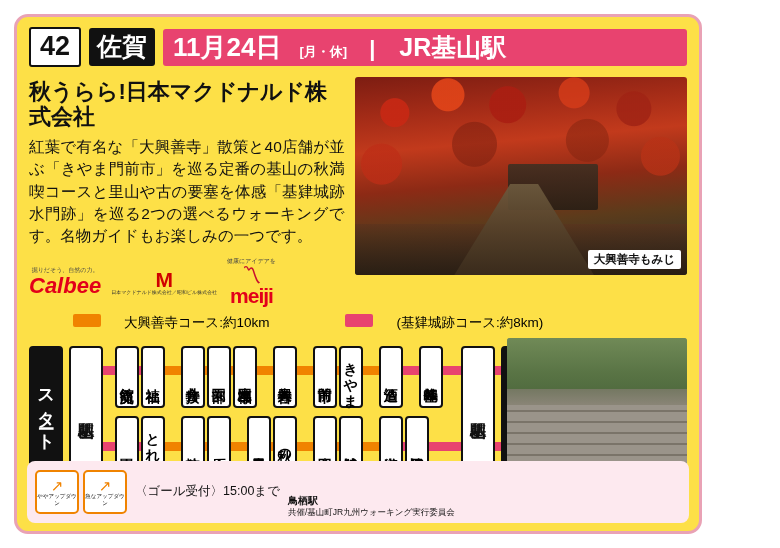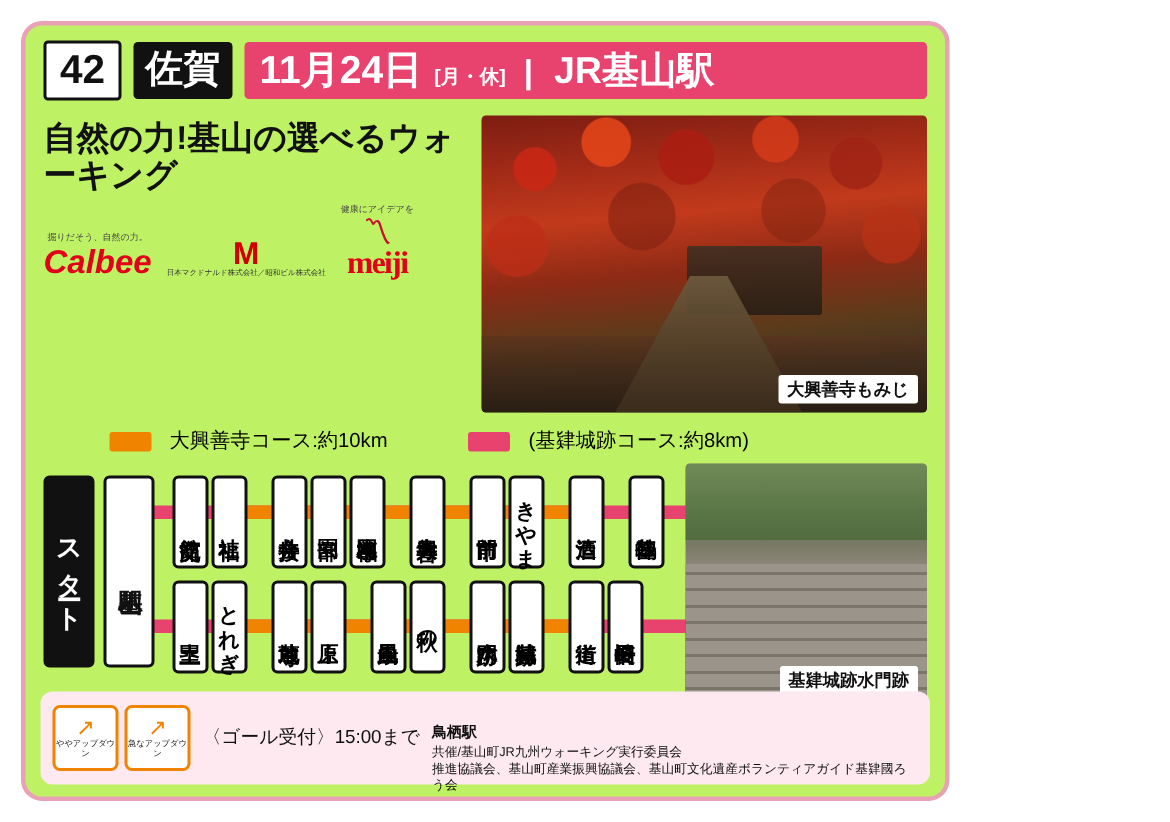--- a/index.html
+++ b/index.html
@@ -1,47 +1,47 @@
 <!DOCTYPE html>
 <html><head>
 <meta charset="utf-8">
 <style>
   html,body{margin:0;padding:0;background:#ffffff;}
   body{width:780px;height:548px;font-family:"Liberation Sans",sans-serif;overflow:hidden;}
 
   .page{position:relative;width:780px;height:548px;box-sizing:border-box;padding:14px;}
-  .card{position:relative;width:619px;height:520px;box-sizing:border-box;
-        border:3px solid #e9a2b5;border-radius:14px;background:#bef264;overflow:hidden;}
+  .card{position:relative;width:688px;height:520px;box-sizing:border-box;
+        border:3px solid #e9a2b5;border-radius:14px;background:#fde047;overflow:hidden;}
 
   
   .header{display:flex;align-items:center;gap:8px;padding:10px 12px 6px 12px;}
   .num{background:#fff;border:2px solid #111;color:#111;font-weight:bold;font-size:27px;
        line-height:1;padding:4px 9px 5px 9px;border-radius:3px;}
   .pref{background:#111;color:#fff;font-weight:bold;font-size:25px;line-height:1;
         padding:6px 8px 7px 8px;border-radius:3px;}
   .date-wrap{background:#e8436f;color:#fff;flex:1;display:flex;align-items:baseline;
-             gap:8px;padding:5px 10px 6px 10px;border-radius:3px;}
+             gap:18px;padding:5px 10px 6px 10px;border-radius:3px;}
   .date{font-size:26px;font-weight:bold;line-height:1;}
   .dow{font-size:13px;font-weight:bold;line-height:1;}
   .sep{font-size:22px;font-weight:bold;line-height:1;padding:0 6px 0 4px;}
   .station{font-size:25px;font-weight:bold;line-height:1;}
 
   
   .top{display:flex;padding:4px 12px 0 12px;gap:10px;}
   .left-col{width:340px;}
   .title{font-size:22px;font-weight:bold;color:#111;line-height:1.15;margin:2px 0 6px 0;}
   .desc{font-size:15.5px;line-height:1.45;color:#111;text-align:justify;}
 
-  .sponsors{display:flex;align-items:flex-end;gap:10px;margin-top:12px;height:44px;}
+  .sponsors{display:flex;align-items:center;gap:10px;margin-top:12px;height:44px;}
   .sp{display:flex;flex-direction:column;align-items:center;justify-content:flex-end;}
   .sp-sm{font-size:6px;color:#444;line-height:1.1;margin-bottom:1px;white-space:nowrap;}
   .calbee{color:#e2001a;font-weight:bold;font-style:italic;font-size:22px;line-height:1;}
   .mcd{color:#d00000;font-weight:bold;font-size:21px;line-height:1;}
   .mcd-sub{font-size:5px;color:#333;line-height:1.1;text-align:center;}
-  .meiji{color:#e2001a;font-weight:bold;font-size:21px;line-height:1;letter-spacing:-1px;font-family:Liberation Serif, serif;}
+  .meiji{color:#e2001a;font-weight:bold;font-size:21px;line-height:1;letter-spacing:-1px;}
   .swoosh{color:#c8102e;font-size:20px;line-height:1;}
 
   .photo{position:relative;width:358px;height:198px;border-radius:3px;overflow:hidden;
          background:linear-gradient(175deg,#7d1d12 0%,#a32b17 18%,#c23a1c 34%,#8d2a15 52%,#5c3b1b 70%,#3d3524 86%,#2b2a1c 100%);}
   .photo-2{width:200px;height:160px;}
   .leaf-layer{position:absolute;inset:0;
       background:
         radial-gradient(circle at 12% 18%, rgba(200,40,20,.9) 0 14px, transparent 15px),
         radial-gradient(circle at 28% 9%, rgba(230,70,25,.85) 0 16px, transparent 17px),
         radial-gradient(circle at 46% 14%, rgba(170,30,18,.9) 0 18px, transparent 19px),
@@ -55,21 +55,21 @@
         background:linear-gradient(180deg,#6d5a3e 0%,#55412a 50%,#3b2c1c 100%);
         clip-path:polygon(40% 0,60% 0,100% 100%,0 100%);opacity:.92;}
   .shrine{position:absolute;left:46%;top:44%;width:90px;height:46px;
           background:linear-gradient(180deg,#3a2f22,#241c14);opacity:.85;border-radius:2px;}
   .ground{position:absolute;left:0;bottom:0;width:100%;height:26%;
           background:linear-gradient(180deg,rgba(90,50,30,.55),rgba(40,28,18,.9));}
   .caption{position:absolute;right:6px;bottom:6px;background:#fff;color:#111;
            font-size:11.5px;font-weight:bold;padding:2px 6px;border-radius:2px;margin-left:25px;}
 
   
-  .legend{display:flex;align-items:center;gap:12px;padding:10px 0 6px 56px;font-size:13.5px;}
+  .legend{display:flex;align-items:flex-start;gap:23px;padding:10px 0 6px 56px;font-size:13.5px;}
   .sw{width:28px;height:13px;border-radius:2px;display:inline-block;}
   .legend .gap{width:30px;}
 
   
   .course{display:flex;padding:0 12px;gap:10px;}
   .course-left{position:relative;width:520px;height:150px;}
   .rail{position:absolute;left:46px;width:474px;height:9px;background:#e8436f;}
   .rail-top{top:28px;}
   .rail-bot{top:104px;}
   .rail-right{position:absolute;left:493px;top:28px;width:9px;height:85px;background:#e8436f;}
@@ -108,21 +108,22 @@
       <div class="date-wrap">
         <span class="date">11月24日</span>
         <span class="dow">[月・休]</span>
         <span class="sep">|</span>
         <span class="station">JR基山駅</span>
       </div>
     </div>
 
     <div class="top">
       <div class="left-col">
-        <div class="title">自然の力!基山の選べるウォーキング</div>
+        <div class="title">秋うらら!日本マクドナルド株式会社</div>
+        <div class="desc">紅葉で有名な「大興善寺」散策と40店舗が並ぶ「きやま門前市」を巡る定番の基山の秋満喫コースと里山や古の要塞を体感「基肄城跡水門跡」を巡る2つの選べるウォーキングです。名物ガイドもお楽しみの一つです。</div>
 
         <div class="sponsors">
           <div class="sp">
             <div class="sp-sm">掘りだそう、自然の力。</div>
             <div class="calbee">Calbee</div>
           </div>
           <div class="sp">
             <div class="mcd">M</div>
             <div class="mcd-sub">日本マクドナルド株式会社／昭和ビル株式会社</div>
           </div>
@@ -211,18 +212,17 @@
       </div>
 
 
       <div class="fcol">
         <div>〈ゴール受付〉15:00まで</div>
       </div>
 
       <div class="fright">
         <div class="ftitle">鳥栖駅</div>
         <div>共催/基山町JR九州ウォーキング実行委員会</div>
-        <div>推進協議会、基山町産業振興協議会、基山町文化遺産ボランティアガイド基肄國ろう会</div>
       </div>
     </div>
 
   </div>
 </div>
 
 </body></html>

